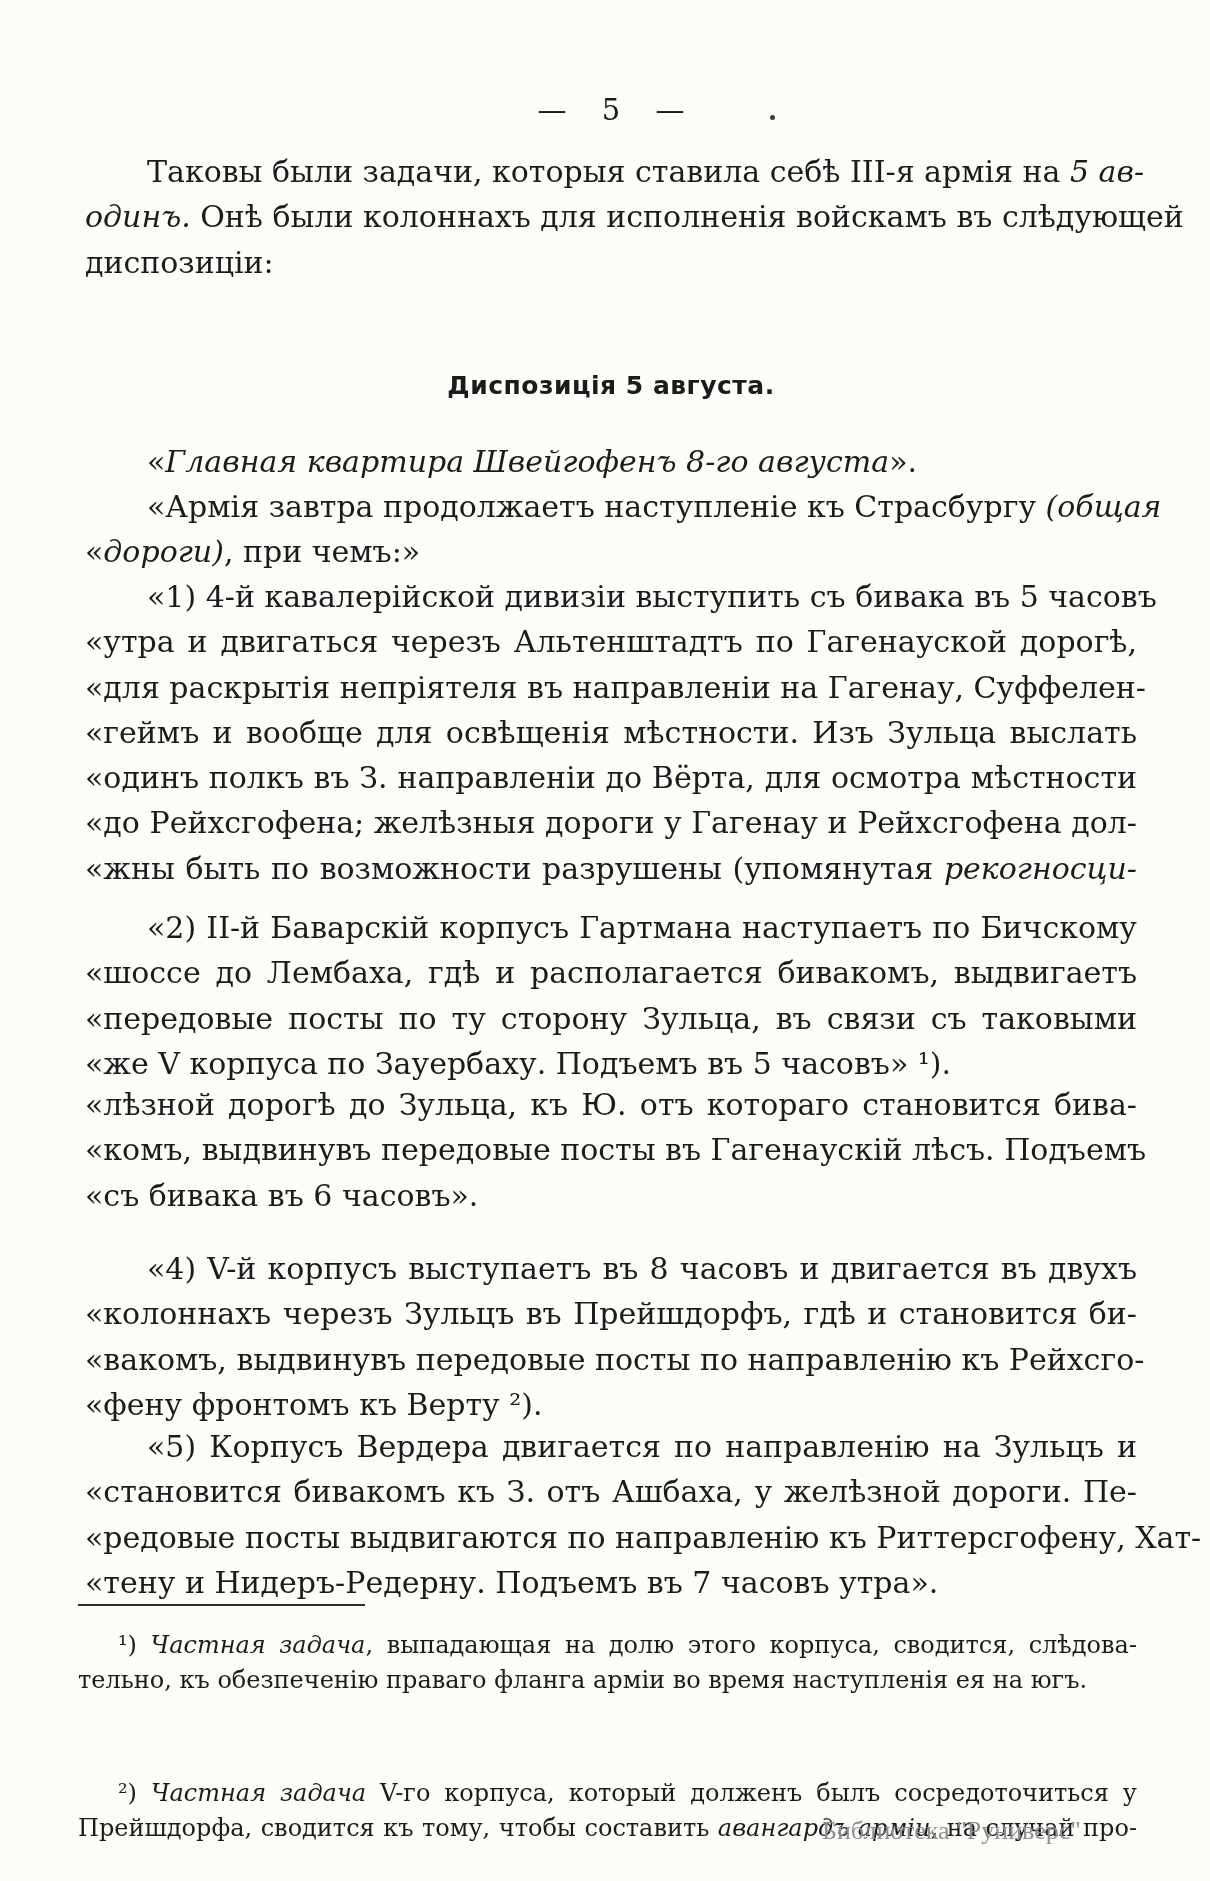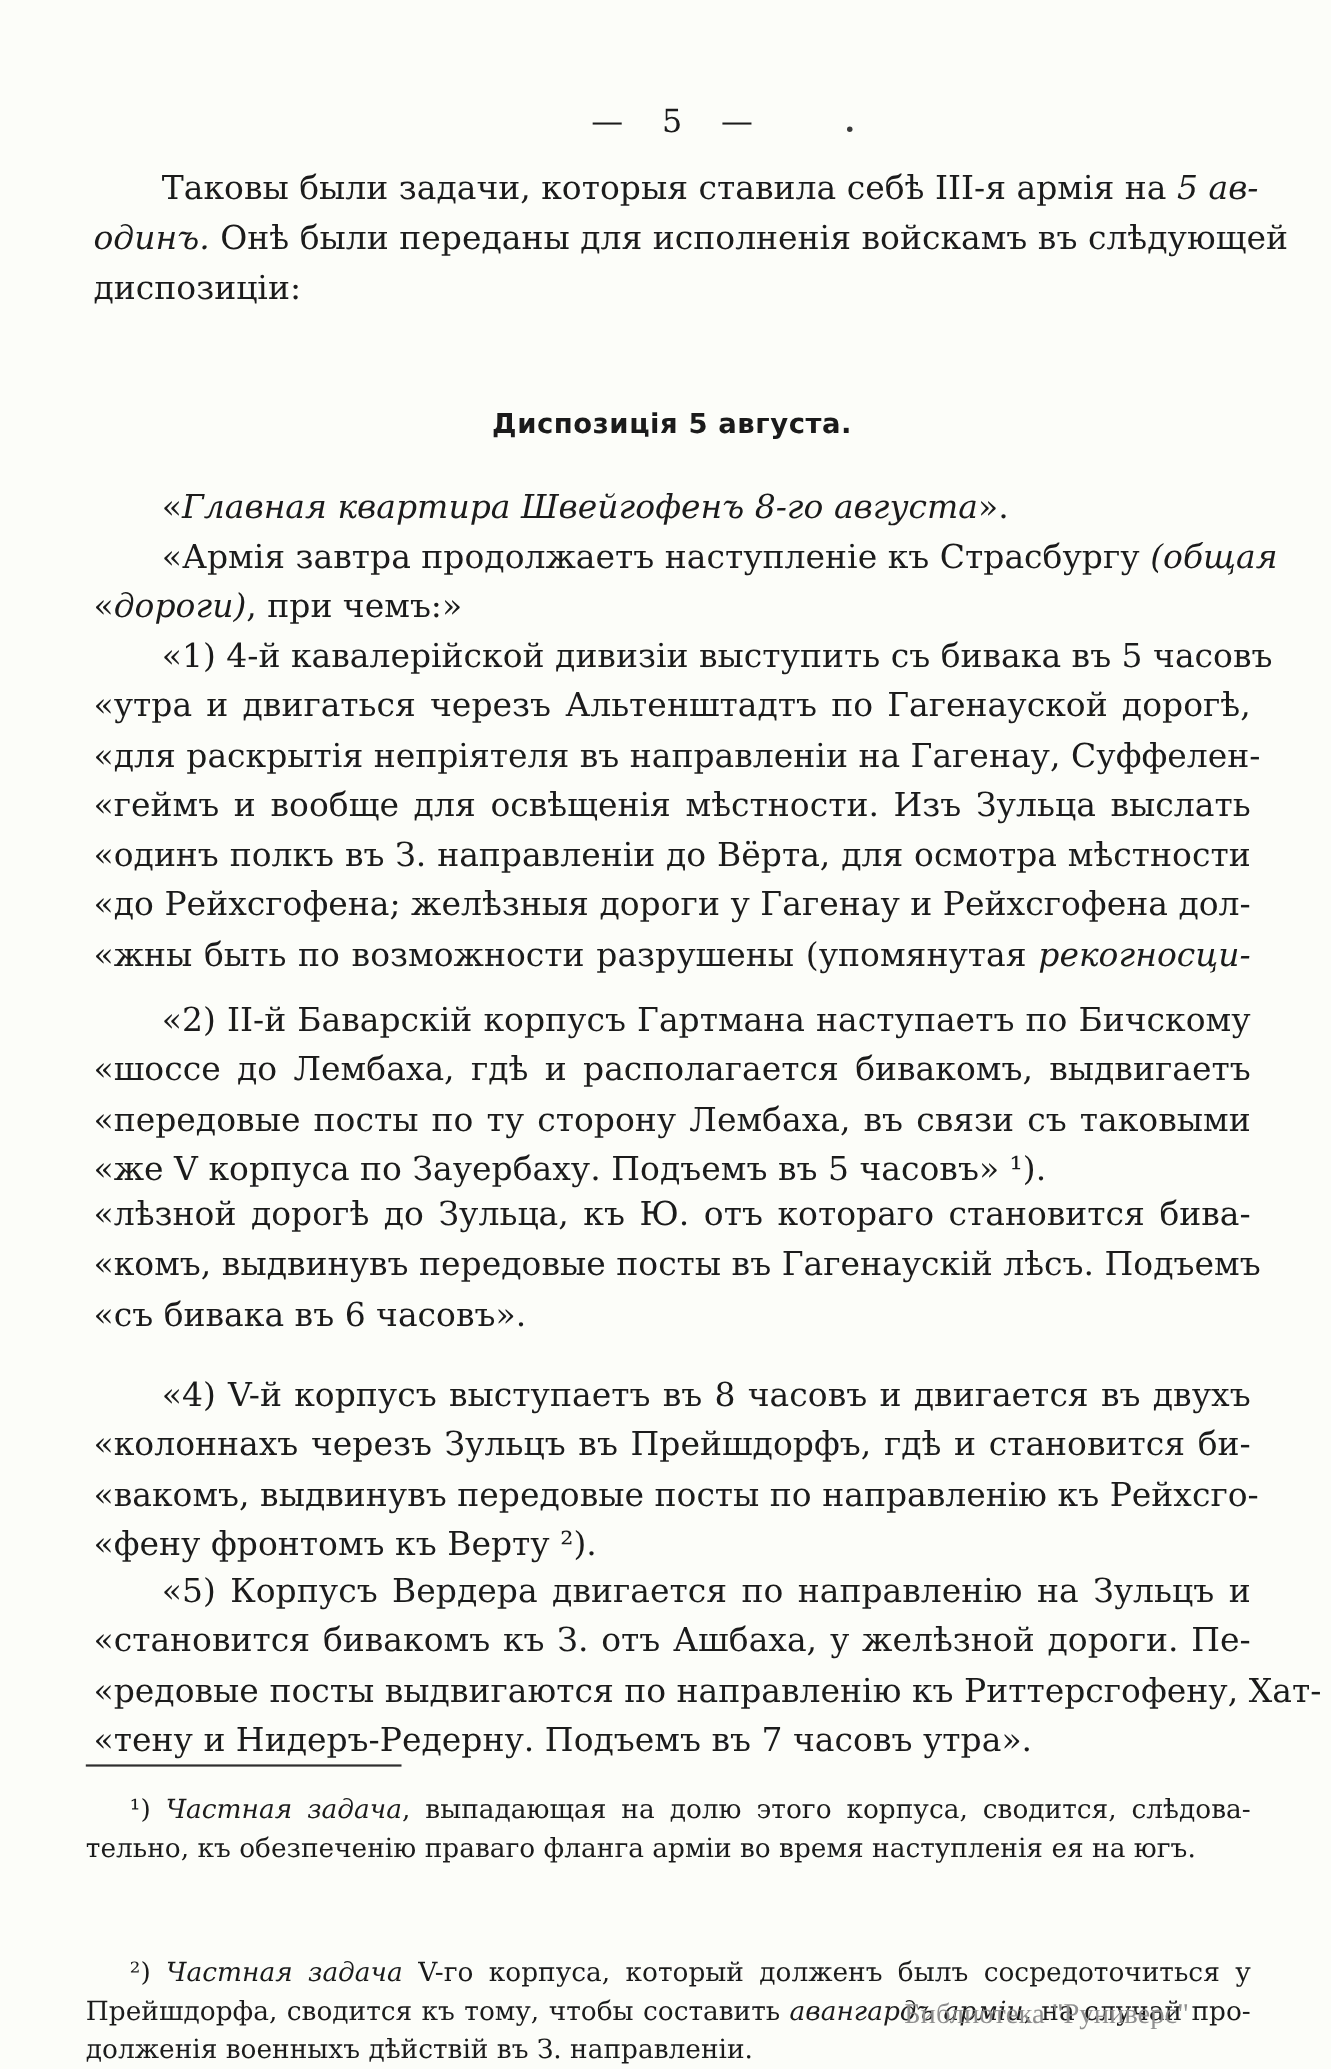--- a/index.html
+++ b/index.html
@@ -75,21 +75,21 @@
 <body>
 
 <div class="page" style="background: rgb(252, 253, 249); color: rgb(27, 27, 27);">
   <div>
       <div class="block pagenum" style="top: 95px;">
         <div class="tl center"><span>— 5 —</span></div>
       </div>
       <div class="block dot" style="top: 115px;"></div>
       <div class="block body" style="top: 149px;">
         <div class="tl justify ind"><span>Таковы были задачи, которыя ставила себѣ III-я армія на </span><span class="i">5 ав-</span></div>
-        <div class="tl justify"><span class="i">одинъ.</span><span> Онѣ были переданы для исполненія войскамъ въ слѣдующей</span></div>
+        <div class="tl justify"><span class="i">одинъ.</span><span> Онѣ были колоннахъ для исполненія войскамъ въ слѣдующей</span></div>
         <div class="tl left"><span>диспозиціи:</span></div>
       </div>
       <div class="block heading" style="top: 368px;">
         <div class="tl center"><span>Диспозиція 5 августа.</span></div>
       </div>
       <div class="block body" style="top: 439px;">
         <div class="tl left ind"><span>«</span><span class="i">Главная квартира Швейгофенъ 8-го августа</span><span>».</span></div>
       </div>
       <div class="block body" style="top: 484px;">
         <div class="tl justify ind"><span>«Армія завтра продолжаетъ наступленіе къ Страсбургу </span><span class="i">(общая</span></div>
@@ -100,21 +100,21 @@
         <div class="tl justify"><span>«утра и двигаться черезъ Альтенштадтъ по Гагенауской дорогѣ,</span></div>
         <div class="tl justify"><span>«для раскрытія непріятеля въ направленіи на Гагенау, Суффелен-</span></div>
         <div class="tl justify"><span>«геймъ и вообще для освѣщенія мѣстности. Изъ Зульца выслать</span></div>
         <div class="tl justify"><span>«одинъ полкъ въ З. направленіи до Вёрта, для осмотра мѣстности</span></div>
         <div class="tl justify"><span>«до Рейхсгофена; желѣзныя дороги у Гагенау и Рейхсгофена дол-</span></div>
         <div class="tl justify"><span>«жны быть по возможности разрушены (упомянутая </span><span class="i">рекогносци-</span></div>
       </div>
       <div class="block body" style="top: 905px;">
         <div class="tl justify ind"><span>«2) II-й Баварскій корпусъ Гартмана наступаетъ по Бичскому</span></div>
         <div class="tl justify"><span>«шоссе до Лембаха, гдѣ и располагается бивакомъ, выдвигаетъ</span></div>
-        <div class="tl justify"><span>«передовые посты по ту сторону Лембаха, въ связи съ таковыми</span></div>
+        <div class="tl justify"><span>«передовые посты по ту сторону Зульца, въ связи съ таковыми</span></div>
         <div class="tl left"><span>«же V корпуса по Зауербаху. Подъемъ въ 5 часовъ» ¹).</span></div>
       </div>
       <div class="block body" style="top: 1082px;">
         <div class="tl justify"><span>«лѣзной дорогѣ до Зульца, къ Ю. отъ котораго становится бива-</span></div>
         <div class="tl justify"><span>«комъ, выдвинувъ передовые посты въ Гагенаускій лѣсъ. Подъемъ</span></div>
         <div class="tl left"><span>«съ бивака въ 6 часовъ».</span></div>
       </div>
       <div class="block body" style="top: 1246px;">
         <div class="tl justify ind"><span>«4) V-й корпусъ выступаетъ въ 8 часовъ и двигается въ двухъ</span></div>
         <div class="tl justify"><span>«колоннахъ черезъ Зульцъ въ Прейшдорфъ, гдѣ и становится би-</span></div>
@@ -128,19 +128,18 @@
         <div class="tl left"><span>«тену и Нидеръ-Редерну. Подъемъ въ 7 часовъ утра».</span></div>
       </div>
       <div class="block rule" style="top: 1604px;"></div>
       <div class="block footnote" style="top: 1628px;">
         <div class="tl justify ind"><span>¹) </span><span class="i">Частная задача</span><span>, выпадающая на долю этого корпуса, сводится, слѣдова-</span></div>
         <div class="tl left"><span>тельно, къ обезпеченію праваго фланга арміи во время наступленія ея на югъ.</span></div>
       </div>
       <div class="block footnote" style="top: 1740px; margin-top: 36px;">
         <div class="tl justify ind"><span>²) </span><span class="i">Частная задача</span><span> V-го корпуса, который долженъ былъ сосредоточиться у</span></div>
         <div class="tl justify"><span>Прейшдорфа, сводится къ тому, чтобы составить </span><span class="i">авангардъ арміи</span><span>, на случай про-</span></div>
-        <div class="tl left"><span>долженія военныхъ дѣйствій въ З. направленіи.</span></div>
       </div>
       <div class="block watermark" style="top: 1816px;">
         <div class="tl left"><span>Библиотека "Руниверс"</span></div>
       </div>
     </div>
 </div>
 
 </body></html>

